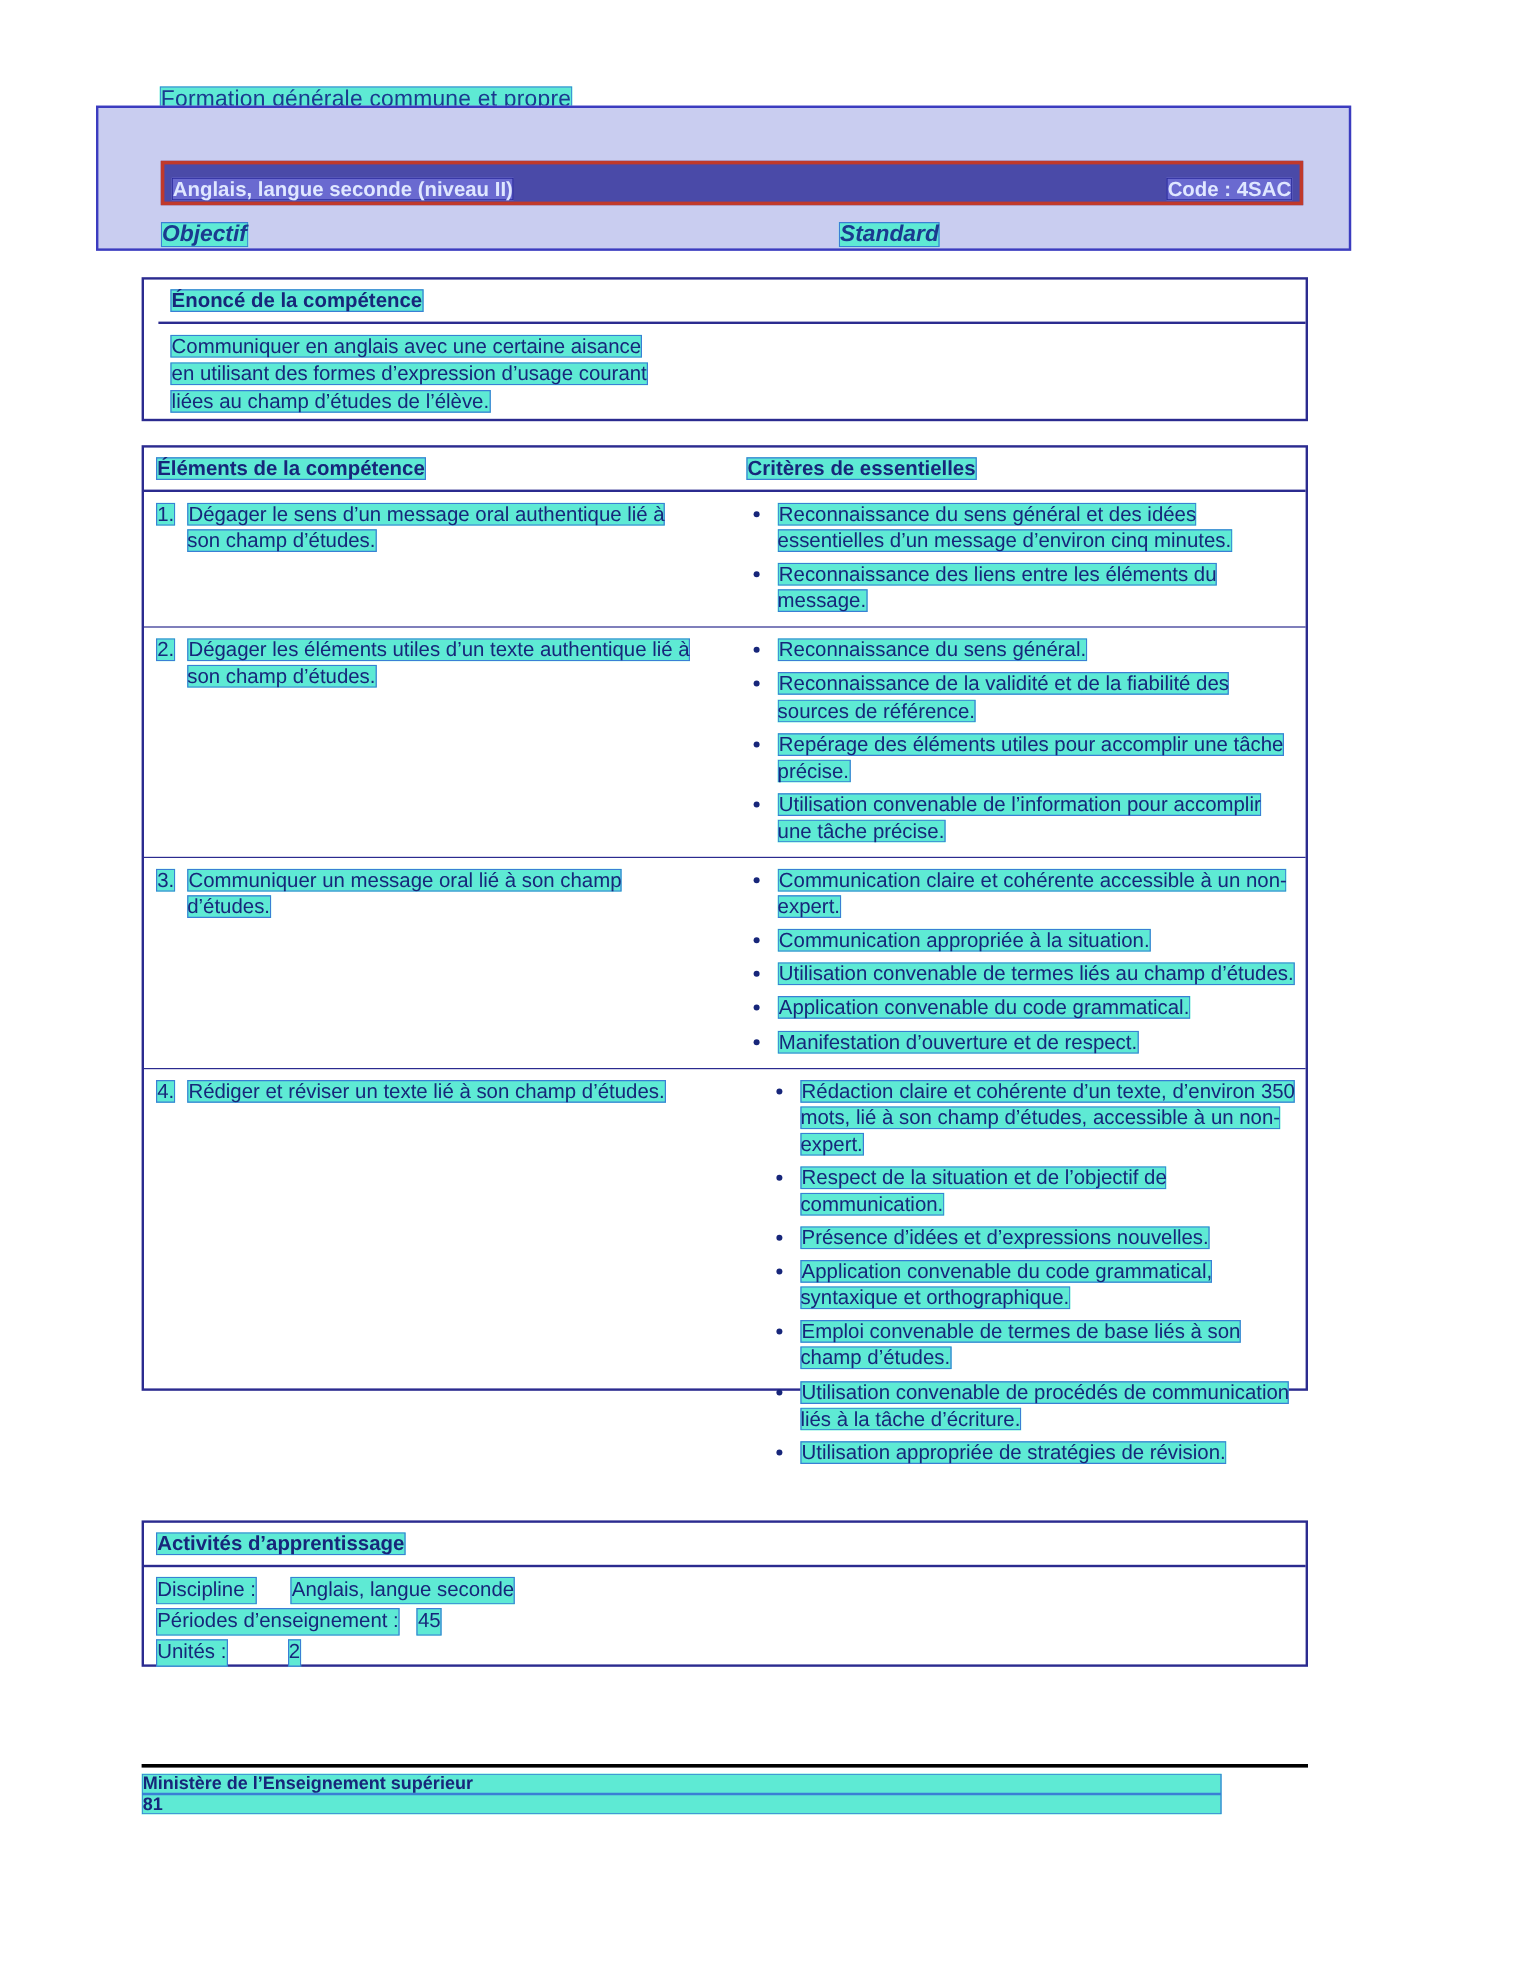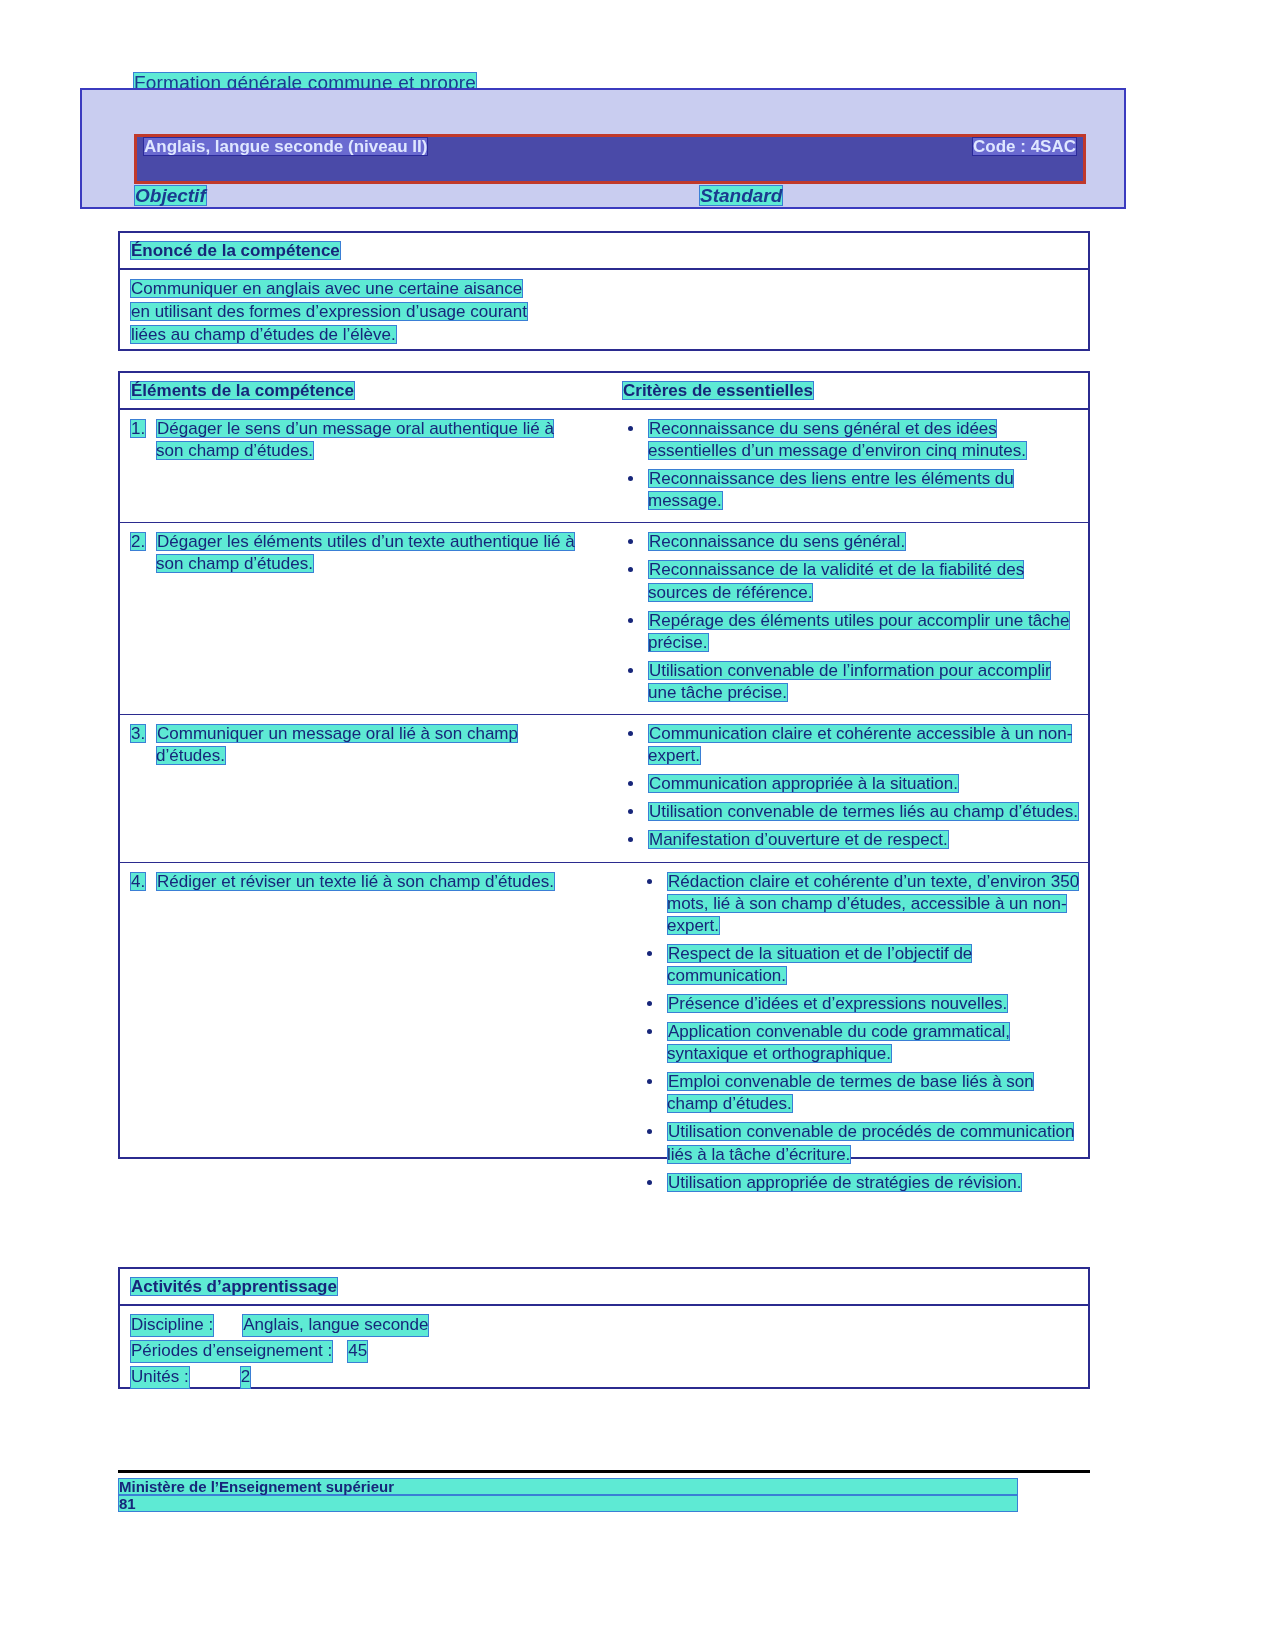--- a/index.html
+++ b/index.html
@@ -47,26 +47,26 @@
     height: 121px;
     background: #c9cdf0;
     border: 2px solid #3b3bbf;
     box-sizing: border-box;
   }
   .code-bar {
     position: absolute;
     left: 52px;
     top: 44px;
     right: 38px;
-    height: 50px;
+    height: 37px;
     background: #4a4aa8;
     border: 3px solid #c0392b;
     box-sizing: border-box;
     display: flex;
-    align-items: flex-start;
+    align-items: flex-end;
     justify-content: space-between;
     padding: 0 6px;
   }
   .code-bar .left, .code-bar .right {
     font-size: 17px;
     color: #dfe7ff;
     font-weight: bold;
   }
   .code-bar .left span, .code-bar .right span {
     background: #6a6ad0;
@@ -104,21 +104,21 @@
     color: #17267a;
   }
   .box-body {
     padding: 8px 10px;
     font-size: 17px;
     color: #17267a;
     line-height: 1.35;
   }
 
   
-  #competence-box { left: 118px; top: 231px; width: 972px; height: 120px; }
+  #competence-box { left: 118px; top: 231px; width: 972px; height: 120px; padding-left: 12px; }
 
   
   #elements-box { left: 118px; top: 371px; width: 972px; height: 788px; }
   #elements-box .thead {
     display: flex;
     border-bottom: 2px solid #2b2b8f;
     font-size: 17px;
     font-weight: bold;
     color: #17267a;
   }
@@ -281,20 +281,21 @@
 
     <div class="trow">
       <div class="c1">
         <span class="elem-num"><span class="hl">3.</span></span><span class="elem-text"><span class="hl">Communiquer un message oral lié à son champ d’études.</span></span>
       </div>
       <div class="c2">
         <ul class="crits">
           <li><span class="bullet"></span><span class="hl">Communication claire et cohérente accessible à un non-expert.</span></li>
           <li><span class="bullet"></span><span class="hl">Communication appropriée à la situation.</span></li>
           <li><span class="bullet"></span><span class="hl">Utilisation convenable de termes liés au champ d’études.</span></li>
+          <li><span class="bullet"></span><span class="hl">Application convenable du code grammatical.</span></li>
           <li><span class="bullet"></span><span class="hl">Manifestation d’ouverture et de respect.</span></li>
         </ul>
       </div>
     </div>
 
     <div class="trow">
       <div class="c1">
         <span class="elem-num"><span class="hl">4.</span></span><span class="elem-text"><span class="hl">Rédiger et réviser un texte lié à son champ d’études.</span></span>
       </div>
       <div class="c2">

